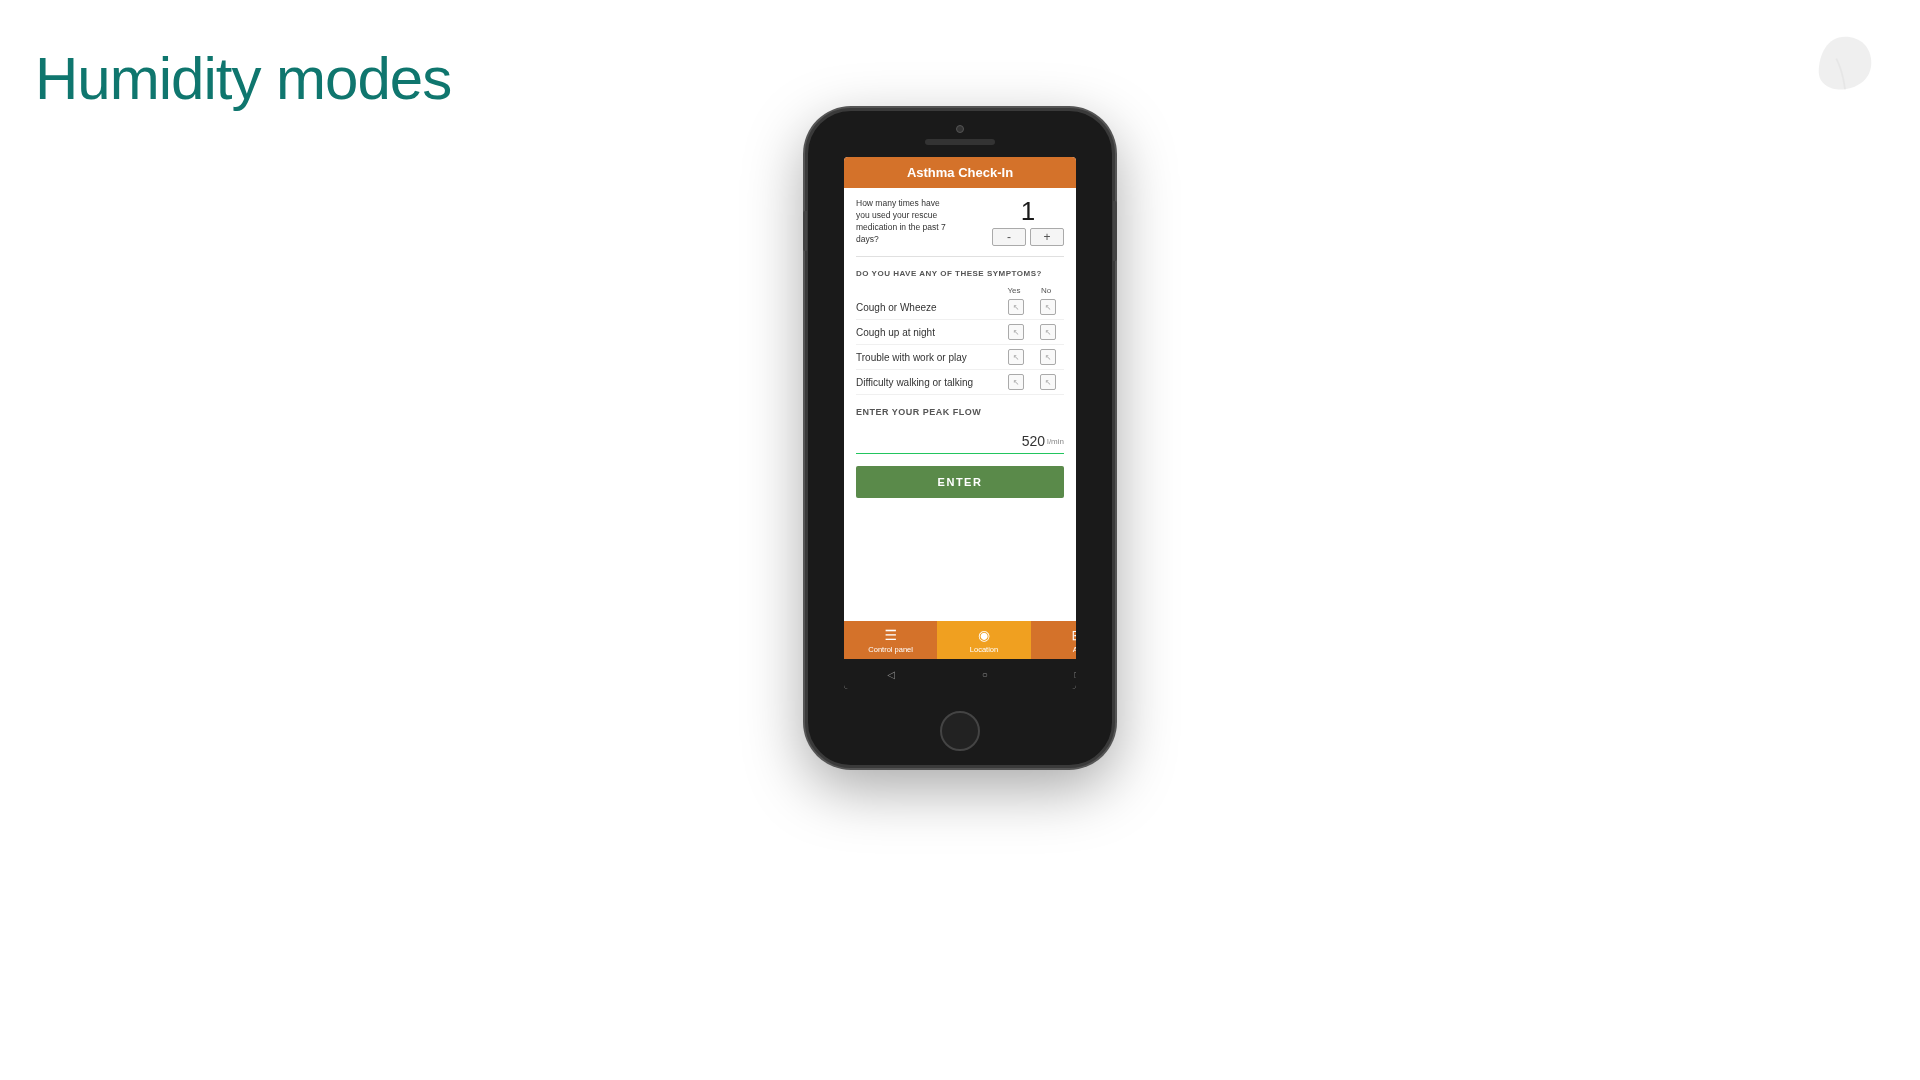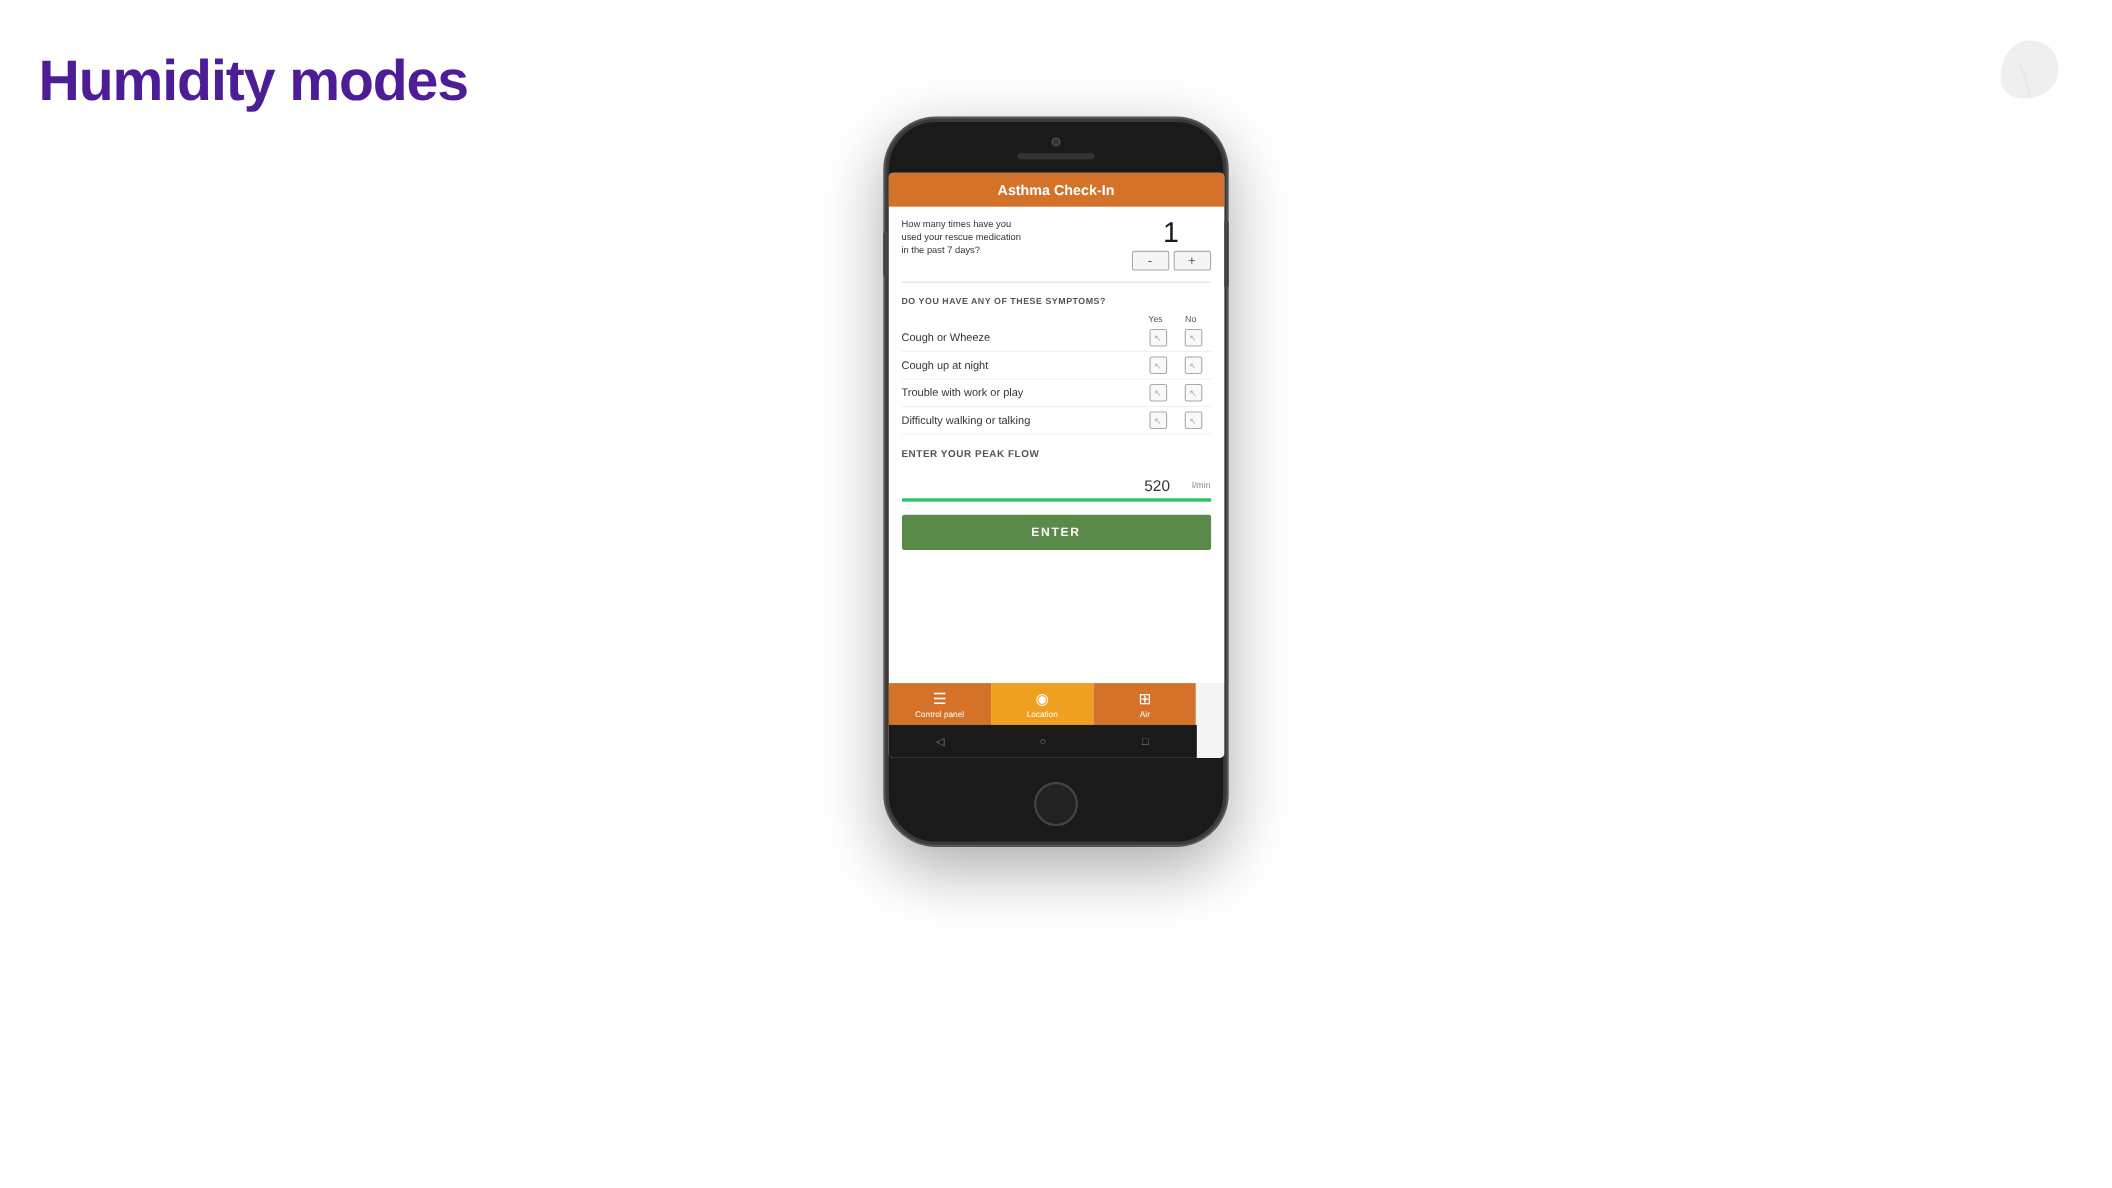--- a/index.html
+++ b/index.html
@@ -11,23 +11,23 @@
       font-family: 'Helvetica Neue', Helvetica, Arial, sans-serif;
       overflow: hidden;
       position: relative;
     }
 
     
     .page-title {
       position: absolute;
       top: 44px;
       left: 35px;
-      font-size: 52px;
-      font-weight: 700;
-      color: #4c1d95;
+      font-size: 60px;
+      font-weight: 400;
+      color: #0f766e;
       letter-spacing: -1px;
     }
 
     
     .leaf-logo {
       position: absolute;
       top: 28px;
       right: 40px;
       width: 70px;
       height: 70px;
@@ -92,21 +92,21 @@
       right: -5px;
       top: 90px;
       width: 4px;
       height: 60px;
       background: #444;
       border-radius: 0 2px 2px 0;
     }
 
     
     .phone-screen {
-      width: 305px;
+      width: 232px;
       flex: 1;
       background: #f5f5f5;
       margin-top: 12px;
       margin-bottom: 12px;
       overflow: hidden;
       display: flex;
       flex-direction: column;
       border-radius: 4px;
     }
 
@@ -253,22 +253,22 @@
       font-weight: 700;
       color: #555;
       letter-spacing: 0.5px;
       margin-bottom: 16px;
     }
 
     .peak-flow-input-row {
       display: flex;
       align-items: center;
       justify-content: flex-end;
-      gap: 20px;
-      border-bottom: 3px solid #22c55e;
+      gap: 2px;
+      border-bottom: 1px solid #22c55e;
       padding-bottom: 4px;
     }
 
     .peak-flow-value {
       font-size: 14px;
       color: #333;
       min-width: 40px;
       text-align: right;
     }
 

